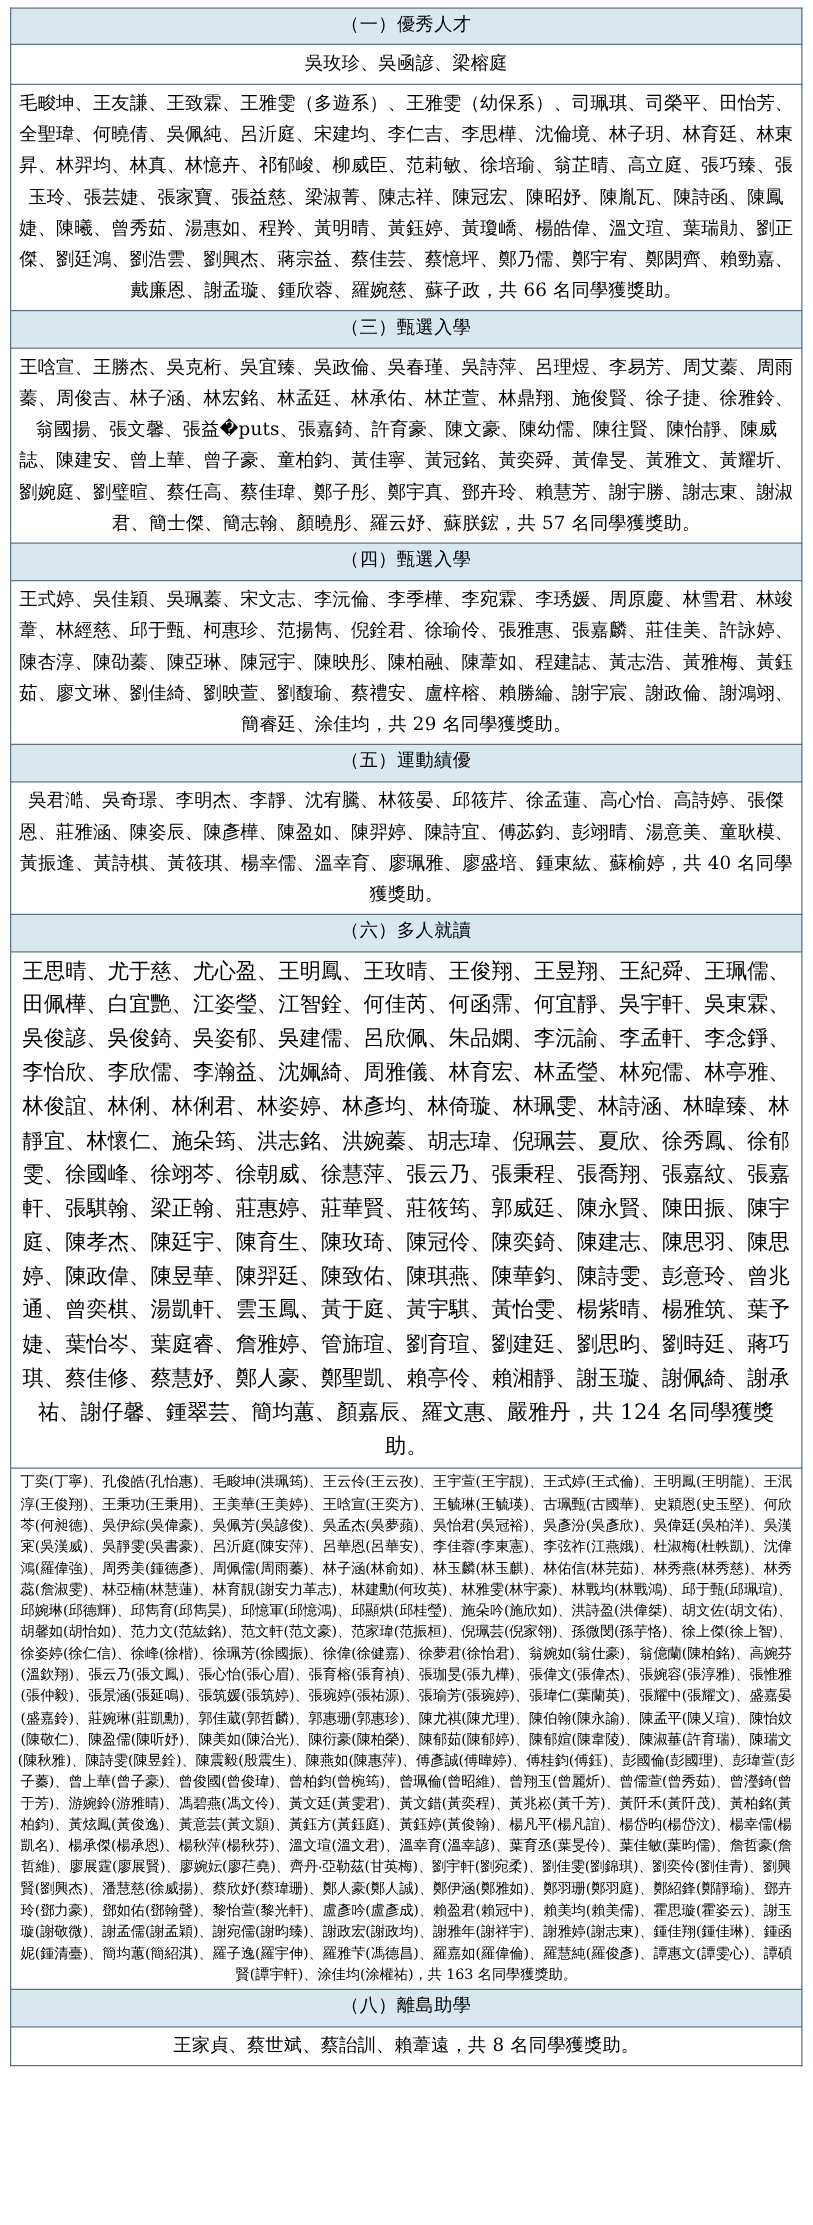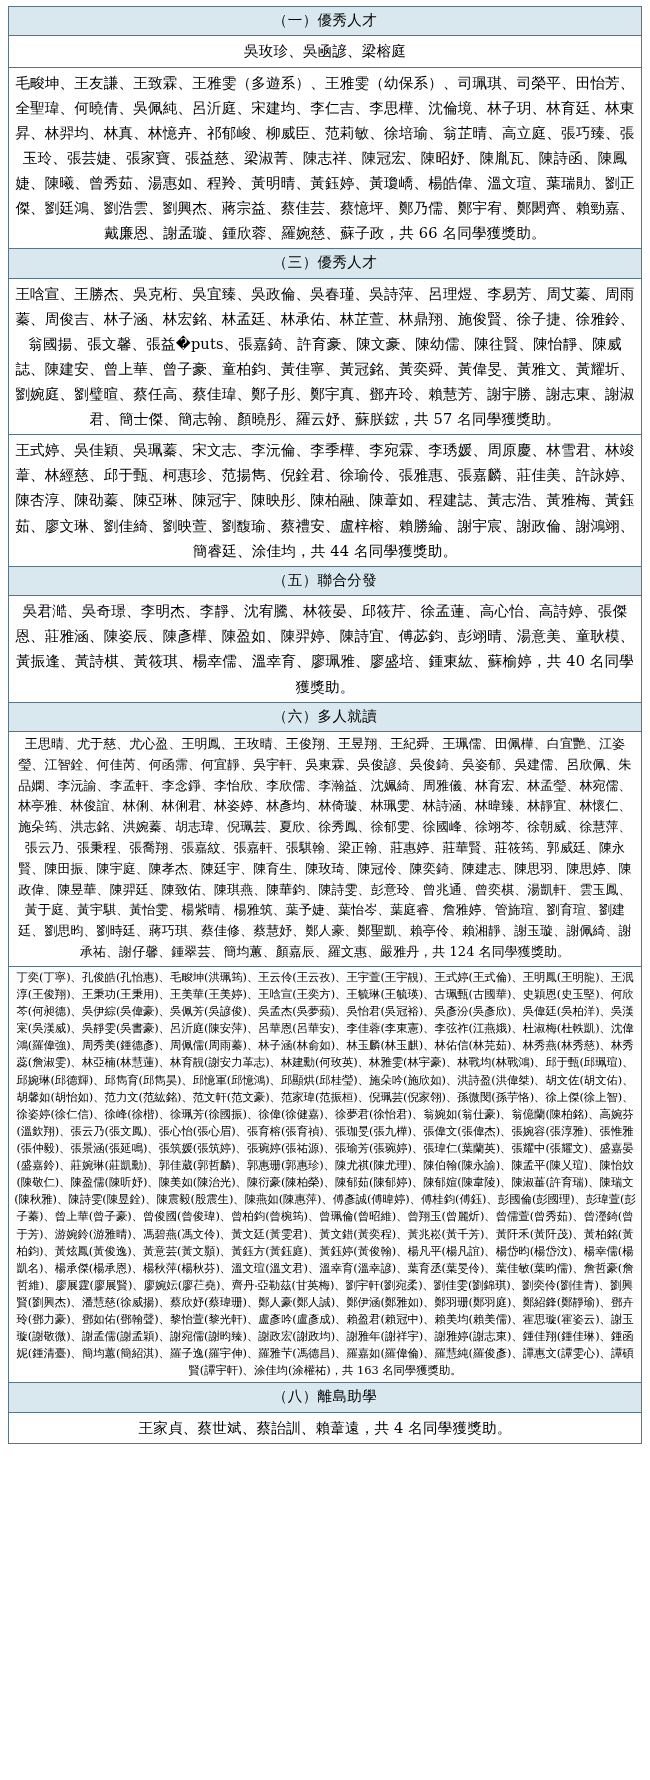--- a/index.html
+++ b/index.html
@@ -47,21 +47,21 @@
     word-break: break-all;
     overflow-wrap: anywhere;
   }
   
   .sz-lg {
     font-size: 14.6px;
     line-height: 1.72;
     letter-spacing: 0.15px;
   }
   .sz-md {
-    font-size: 13px;
+    font-size: 17px;
     line-height: 1.60;
     letter-spacing: 0.05px;
   }
   .sz-sm {
     font-size: 11.4px;
     line-height: 1.50;
     letter-spacing: -0.05px;
   }
 </style>
 </head>
@@ -76,50 +76,53 @@
       </tr>
       <tr>
         <td class="section-body sz-lg">吳玫珍、吳凾諺、梁榕庭</td>
       </tr>
 
       <tr>
         <td class="section-body sz-lg">毛畯坤、王友謙、王致霖、王雅雯（多遊系）、王雅雯（幼保系）、司珮琪、司榮平、田怡芳、全聖瑋、何曉倩、吳佩純、呂沂庭、宋建均、李仁吉、李思樺、沈倫境、林子玥、林育廷、林東昇、林羿均、林真、林憶卉、祁郁峻、柳威臣、范莉敏、徐培瑜、翁芷晴、高立庭、張巧臻、張玉玲、張芸婕、張家寶、張益慈、梁淑菁、陳志祥、陳冠宏、陳昭妤、陳胤瓦、陳詩函、陳鳳婕、陳曦、曾秀茹、湯惠如、程羚、黃明晴、黃鈺婷、黃瓊嶠、楊皓偉、溫文瑄、葉瑞勛、劉正傑、劉廷鴻、劉浩雲、劉興杰、蔣宗益、蔡佳芸、蔡憶坪、鄭乃儒、鄭宇宥、鄭閎齊、賴勁嘉、戴廉恩、謝孟璇、鍾欣蓉、羅婉慈、蘇子政，共 66 名同學獲獎助。</td>
       </tr>
 
       <tr>
-        <td class="section-header">（三）優秀人才</td>
+        <td class="section-header">（三）甄選入學</td>
       </tr>
       <tr>
         <td class="section-body sz-lg">王唅宣、王勝杰、吳克桁、吳宜臻、吳政倫、吳春瑾、吳詩萍、呂理煜、李易芳、周艾蓁、周雨蓁、周俊吉、林子涵、林宏銘、林孟廷、林承佑、林芷萱、林鼎翔、施俊賢、徐子捷、徐雅鈴、翁國揚、張文馨、張益�puts、張嘉錡、許育豪、陳文豪、陳幼儒、陳往賢、陳怡靜、陳威誌、陳建安、曾上華、曾子豪、童柏鈞、黃佳寧、黃冠銘、黃奕舜、黃偉旻、黃雅文、黃耀圻、劉婉庭、劉璧暄、蔡任高、蔡佳瑋、鄭子彤、鄭宇真、鄧卉玲、賴慧芳、謝宇勝、謝志東、謝淑君、簡士傑、簡志翰、顏曉彤、羅云妤、蘇朕鋐，共 57 名同學獲獎助。</td>
       </tr>
 
       <tr>
-        <td class="section-body sz-lg">王式婷、吳佳穎、吳珮蓁、宋文志、李沅倫、李季樺、李宛霖、李琇媛、周原慶、林雪君、林竣葦、林經慈、邱于甄、柯惠珍、范揚雋、倪銓君、徐瑜伶、張雅惠、張嘉麟、莊佳美、許詠婷、陳杏淳、陳劭蓁、陳亞琳、陳冠宇、陳映彤、陳柏融、陳葦如、程建誌、黃志浩、黃雅梅、黃鈺茹、廖文琳、劉佳綺、劉映萱、劉馥瑜、蔡禮安、盧梓榕、賴勝綸、謝宇宸、謝政倫、謝鴻翊、簡睿廷、涂佳均，共 44 名同學獲獎助。</td>
+        <td class="section-header">（四）甄選入學</td>
+      </tr>
+      <tr>
+        <td class="section-body sz-lg">王式婷、吳佳穎、吳珮蓁、宋文志、李沅倫、李季樺、李宛霖、李琇媛、周原慶、林雪君、林竣葦、林經慈、邱于甄、柯惠珍、范揚雋、倪銓君、徐瑜伶、張雅惠、張嘉麟、莊佳美、許詠婷、陳杏淳、陳劭蓁、陳亞琳、陳冠宇、陳映彤、陳柏融、陳葦如、程建誌、黃志浩、黃雅梅、黃鈺茹、廖文琳、劉佳綺、劉映萱、劉馥瑜、蔡禮安、盧梓榕、賴勝綸、謝宇宸、謝政倫、謝鴻翊、簡睿廷、涂佳均，共 29 名同學獲獎助。</td>
       </tr>
 
       <tr>
-        <td class="section-header">（五）聯合分發</td>
+        <td class="section-header">（五）運動績優</td>
       </tr>
       <tr>
         <td class="section-body sz-lg">吳君澔、吳奇璟、李明杰、李靜、沈宥騰、林筱晏、邱筱芹、徐孟蓮、高心怡、高詩婷、張傑恩、莊雅涵、陳姿辰、陳彥樺、陳盈如、陳羿婷、陳詩宜、傅苾鈞、彭翊晴、湯意美、童耿模、黃振逢、黃詩棋、黃筱琪、楊幸儒、溫幸育、廖珮雅、廖盛培、鍾東紘、蘇榆婷，共 40 名同學獲獎助。</td>
       </tr>
 
       <tr>
         <td class="section-header">（六）多人就讀</td>
       </tr>
       <tr>
         <td class="section-body sz-md">王思晴、尤于慈、尤心盈、王明鳳、王玫晴、王俊翔、王昱翔、王紀舜、王珮儒、田佩樺、白宜艷、江姿瑩、江智銓、何佳芮、何函霈、何宜靜、吳宇軒、吳東霖、吳俊諺、吳俊錡、吳姿郁、吳建儒、呂欣佩、朱品嫻、李沅諭、李孟軒、李念錚、李怡欣、李欣儒、李瀚益、沈姵綺、周雅儀、林育宏、林孟瑩、林宛儒、林亭雅、林俊誼、林俐、林俐君、林姿婷、林彥均、林倚璇、林珮雯、林詩涵、林暐臻、林靜宜、林懷仁、施朵筠、洪志銘、洪婉蓁、胡志瑋、倪珮芸、夏欣、徐秀鳳、徐郁雯、徐國峰、徐翊芩、徐朝威、徐慧萍、張云乃、張秉程、張喬翔、張嘉紋、張嘉軒、張騏翰、梁正翰、莊惠婷、莊華賢、莊筱筠、郭威廷、陳永賢、陳田振、陳宇庭、陳孝杰、陳廷宇、陳育生、陳玫琦、陳冠伶、陳奕錡、陳建志、陳思羽、陳思婷、陳政偉、陳昱華、陳羿廷、陳致佑、陳琪燕、陳華鈞、陳詩雯、彭意玲、曾兆通、曾奕棋、湯凱軒、雲玉鳳、黃于庭、黃宇騏、黃怡雯、楊紫晴、楊雅筑、葉予婕、葉怡岑、葉庭睿、詹雅婷、管旆瑄、劉育瑄、劉建廷、劉思昀、劉時廷、蔣巧琪、蔡佳修、蔡慧妤、鄭人豪、鄭聖凱、賴亭伶、賴湘靜、謝玉璇、謝佩綺、謝承祐、謝仔馨、鍾翠芸、簡均蕙、顏嘉辰、羅文惠、嚴雅丹，共 124 名同學獲獎助。</td>
       </tr>
 
       <tr>
         <td class="section-body sz-sm">丁奕(丁寧)、孔俊皓(孔怡惠)、毛畯坤(洪珮筠)、王云伶(王云孜)、王宇萱(王宇靚)、王式婷(王式倫)、王明鳳(王明龍)、王泯淳(王俊翔)、王秉功(王秉用)、王美華(王美婷)、王唅宣(王奕方)、王毓琳(王毓瑛)、古珮甄(古國華)、史穎恩(史玉堅)、何欣芩(何昶德)、吳伊綜(吳偉豪)、吳佩芳(吳諺俊)、吳孟杰(吳夢蘋)、吳怡君(吳冠裕)、吳彥汾(吳彥欣)、吳偉廷(吳柏洋)、吳漢宷(吳漢威)、吳靜雯(吳書豪)、呂沂庭(陳安萍)、呂華恩(呂華安)、李佳蓉(李東憲)、李弦祚(江燕娥)、杜淑梅(杜軼凱)、沈偉鴻(羅偉強)、周秀美(鍾德彥)、周佩儒(周雨蓁)、林子涵(林俞如)、林玉麟(林玉麒)、林佑信(林芫茹)、林秀燕(林秀慈)、林秀蕊(詹淑雯)、林亞楠(林慧蓮)、林育靚(謝安力革志)、林建勳(何玫英)、林雅雯(林宇豪)、林戰均(林戰鴻)、邱于甄(邱珮瑄)、邱婉琳(邱德輝)、邱雋育(邱雋昊)、邱憶軍(邱憶鴻)、邱顯烘(邱桂瑩)、施朵吟(施欣如)、洪詩盈(洪偉桀)、胡文佐(胡文佑)、胡馨如(胡怡如)、范力文(范紘銘)、范文軒(范文豪)、范家瑋(范振桓)、倪珮芸(倪家翎)、孫微閔(孫芋恪)、徐上傑(徐上智)、徐姿婷(徐仁信)、徐峰(徐楷)、徐珮芳(徐國振)、徐偉(徐健嘉)、徐夢君(徐怡君)、翁婉如(翁仕豪)、翁億蘭(陳柏銘)、高婉芬(溫欽翔)、張云乃(張文鳳)、張心怡(張心眉)、張育榕(張育禎)、張珈旻(張九樺)、張偉文(張偉杰)、張婉容(張淳雅)、張惟雅(張仲毅)、張景涵(張延鳴)、張筑媛(張筑婷)、張琬婷(張祐源)、張瑜芳(張琬婷)、張瑋仁(葉蘭英)、張耀中(張耀文)、盛嘉晏(盛嘉鈴)、莊婉琳(莊凱勳)、郭佳葳(郭哲麟)、郭惠珊(郭惠珍)、陳尤祺(陳尤理)、陳伯翰(陳永諭)、陳孟平(陳乂瑄)、陳怡妏(陳敬仁)、陳盈儒(陳听妤)、陳美如(陳治光)、陳衍豪(陳柏榮)、陳郁茹(陳郁婷)、陳郁媗(陳韋陵)、陳淑菙(許育瑞)、陳瑞文(陳秋雅)、陳詩雯(陳昱銓)、陳震毅(殷震生)、陳燕如(陳惠萍)、傅彥誠(傅暐婷)、傅桂鈞(傅鈺)、彭國倫(彭國理)、彭瑋萱(彭子蓁)、曾上華(曾子豪)、曾俊國(曾俊瑋)、曾柏鈞(曾椀筠)、曾珮倫(曾昭維)、曾翔玉(曾麗炘)、曾儒萱(曾秀茹)、曾瀅錡(曾于芳)、游婉鈴(游雅晴)、馮碧燕(馮文伶)、黃文廷(黃雯君)、黃文錯(黃奕程)、黃兆崧(黃千芳)、黃阡禾(黃阡茂)、黃柏銘(黃柏鈞)、黃炫鳳(黃俊逸)、黃意芸(黃文顥)、黃鈺方(黃鈺庭)、黃鈺婷(黃俊翰)、楊凡平(楊凡誼)、楊岱昀(楊岱汶)、楊幸儒(楊凱名)、楊承傑(楊承恩)、楊秋萍(楊秋芬)、溫文瑄(溫文君)、溫幸育(溫幸諺)、葉育丞(葉旻伶)、葉佳敏(葉昀儒)、詹哲豪(詹哲維)、廖展霆(廖展賢)、廖婉妘(廖芢堯)、齊丹‧亞勒茲(甘英梅)、劉宇軒(劉宛柔)、劉佳雯(劉錦琪)、劉奕伶(劉佳青)、劉興賢(劉興杰)、潘慧慈(徐威揚)、蔡欣妤(蔡瑋珊)、鄭人豪(鄭人誠)、鄭伊涵(鄭雅如)、鄭羽珊(鄭羽庭)、鄭紹鋒(鄭靜瑜)、鄧卉玲(鄧力豪)、鄧如佑(鄧翰聲)、黎怡萱(黎光軒)、盧彥吟(盧彥成)、賴盈君(賴冠中)、賴美均(賴美儒)、霍思璇(霍姿云)、謝玉璇(謝敬微)、謝孟儒(謝孟穎)、謝宛儒(謝昀臻)、謝政宏(謝政均)、謝雅年(謝祥宇)、謝雅婷(謝志東)、鍾佳翔(鍾佳琳)、鍾函妮(鍾清臺)、簡均蕙(簡紹淇)、羅子逸(羅宇伸)、羅雅芐(馮德昌)、羅嘉如(羅偉倫)、羅慧純(羅俊彥)、譚惠文(譚雯心)、譚碩賢(譚宇軒)、涂佳均(涂權祐)，共 163 名同學獲獎助。</td>
       </tr>
 
       <tr>
         <td class="section-header">（八）離島助學</td>
       </tr>
       <tr>
-        <td class="section-body sz-lg">王家貞、蔡世斌、蔡詒訓、賴葦遠，共 4 名同學獲獎助。</td>
+        <td class="section-body sz-lg">王家貞、蔡世斌、蔡詒訓、賴葦遠，共 8 名同學獲獎助。</td>
       </tr>
 
     </tbody>
   </table>
 </div>
 
 </body></html>

